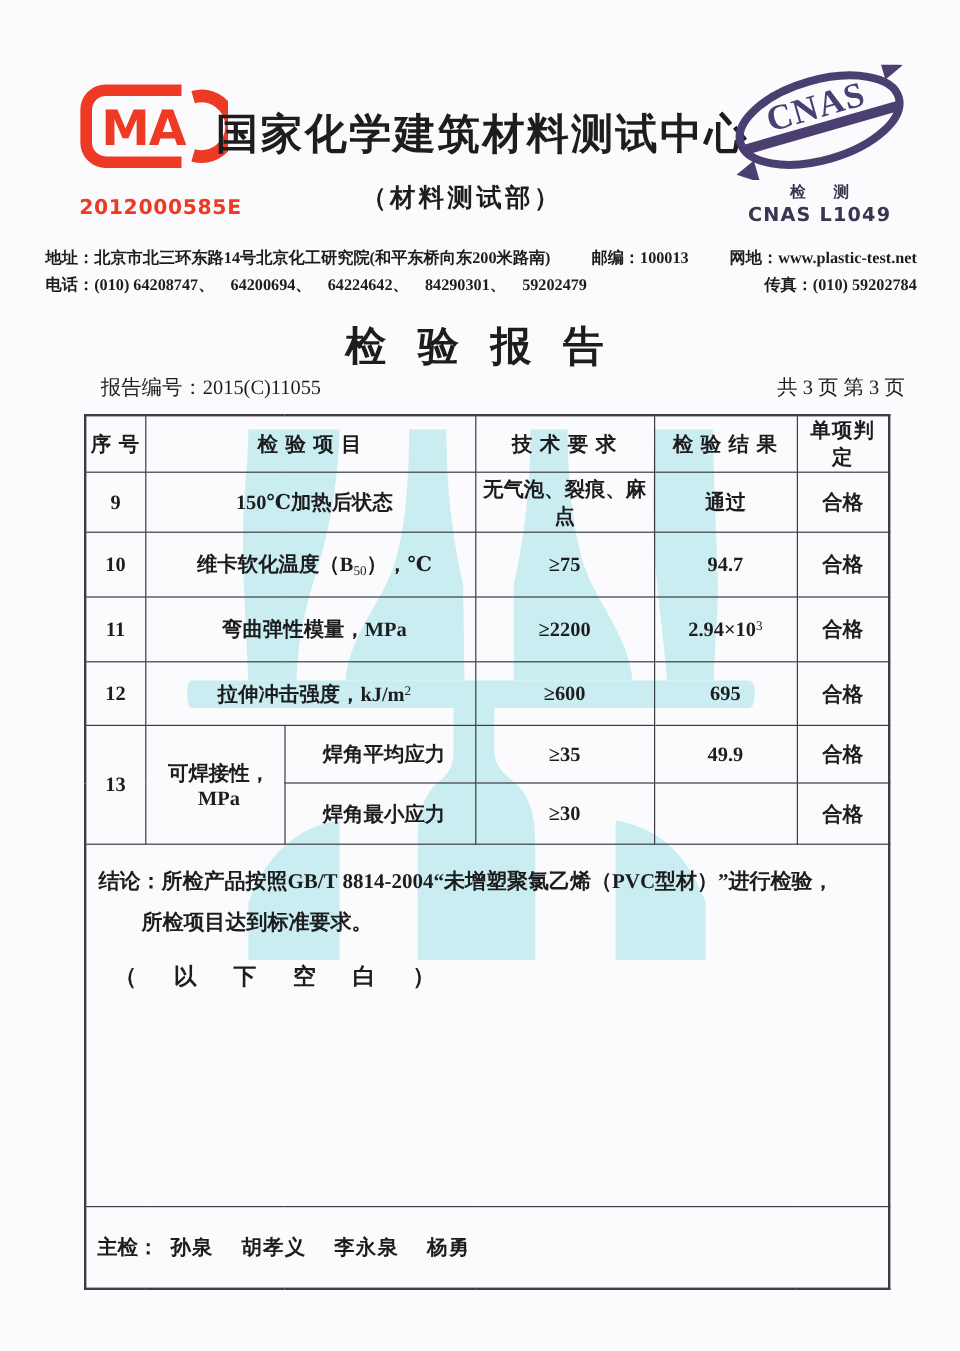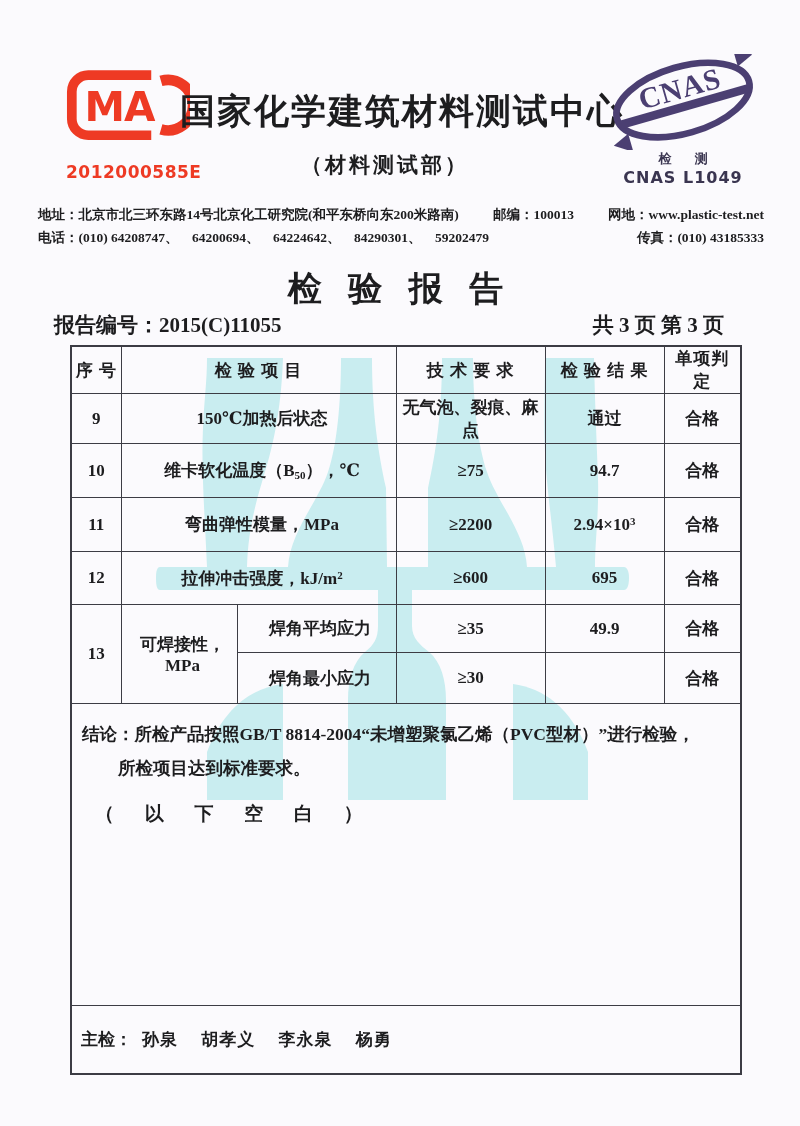--- a/index.html
+++ b/index.html
@@ -37,33 +37,33 @@
 
   
   .contact{ left:38px; top:203px; width:726px; font-size:13.5px; font-weight:600; }
   .contact-line{ display:flex; justify-content:space-between; line-height:23px; white-space:nowrap;gap:10px; }
 
   
   .report-title-wrap{ left:0; top:266px; width:800px; text-align:center; }
   .report-title{ font-size:34px; font-weight:bold; letter-spacing:9px; }
 
   
-  .number-row{ left:54px; top:311px; width:670px; display:flex; justify-content:space-between;
-    font-size:21px; font-weight:bold; }
+  .number-row{ left:84px; top:311px; width:670px; display:flex; justify-content:space-between;
+    font-size:17px; font-weight:normal; }
 
   
   .rpt-table{ position:absolute; z-index:1; left:70px; top:345px; width:670px;
     border-collapse:collapse; table-layout:fixed; background:transparent;
     border:2px solid var(--line); }
   .rpt-table th,.rpt-table td{ border:1.5px solid var(--line); font-size:17px; font-weight:bold;
     text-align:center; vertical-align:middle; background:transparent; padding:0 2px; }
   .rpt-table thead tr{ height:46px; }
   .rpt-table th{ letter-spacing:1px; }
   td.cell-item, td.cell-sub-item{ text-align:center; padding-left:9px; }
-  sub,sup{ font-size:11px; font-weight:bold; }
+  sub,sup{ font-size:11px; font-weight:normal; }
   sub{ vertical-align:-3px; } sup{ vertical-align:5px; }
 
   .h-conclusion{ height:302px; }
   .h-footer{ height:68px; }
   td.concl-cell{ text-align:left; vertical-align:top; padding:13px 4px 0 10px; }
   .concl-line1{ font-size:17.5px; line-height:1.95; }
   .concl-line2{ font-size:17.5px; line-height:1.95; padding-left:36px; }
   .blank-note{ margin-top:16px; text-align:left; font-size:19px; letter-spacing:13px;
     font-weight:bold; text-indent:13px; }
   td.footer-cell{ text-align:left; padding-left:9px; }
@@ -117,21 +117,21 @@
   </div>
 
   <div class="layer contact">
     <div class="contact-line">
       <span><span>地址：</span><span>北京市北三环东路14号北京化工研究院(和平东桥向东200米路南)</span></span>
       <span><span>邮编：</span><span>100013</span></span>
       <span><span>网地：</span><span>www.plastic-test.net</span></span>
     </div>
     <div class="contact-line">
       <span><span>电话：</span><span>(010) 64208747、　64200694、　64224642、　84290301、　59202479</span></span>
-      <span><span>传真：</span><span>(010) 43185333</span></span>
+      <span><span>传真：</span><span>(010) 59202784</span></span>
     </div>
   </div>
 
   <div class="layer report-title-wrap">
     <span class="report-title">检 验 报 告</span>
   </div>
 
   <div class="layer number-row">
     <span><span>报告编号：</span><span>2015(C)11055</span></span>
     <span>共 3 页 第 3 页</span>

